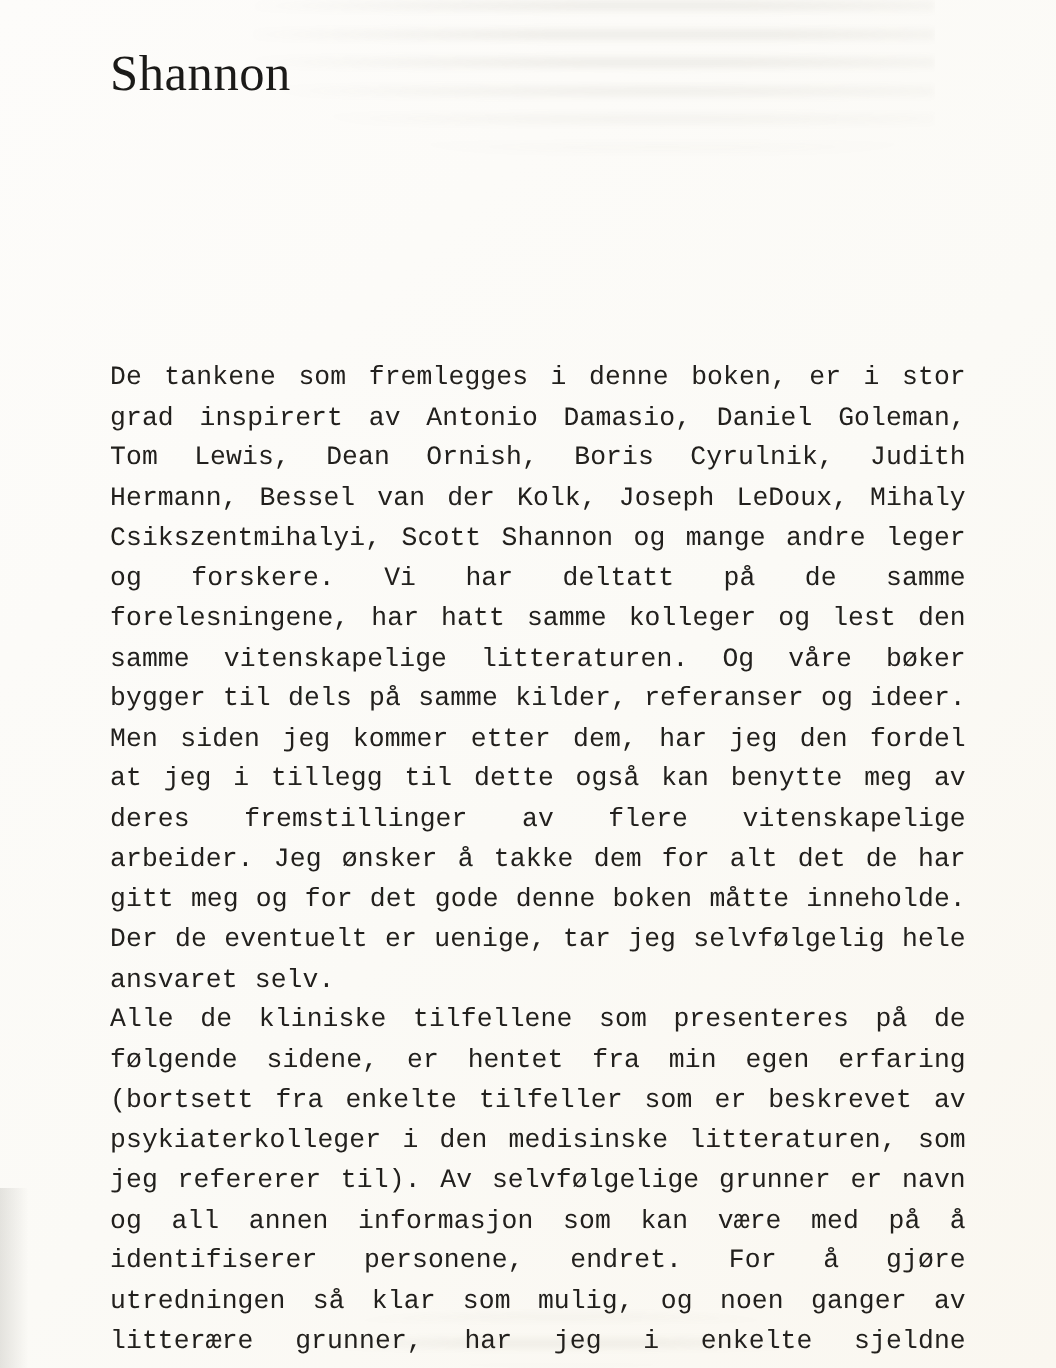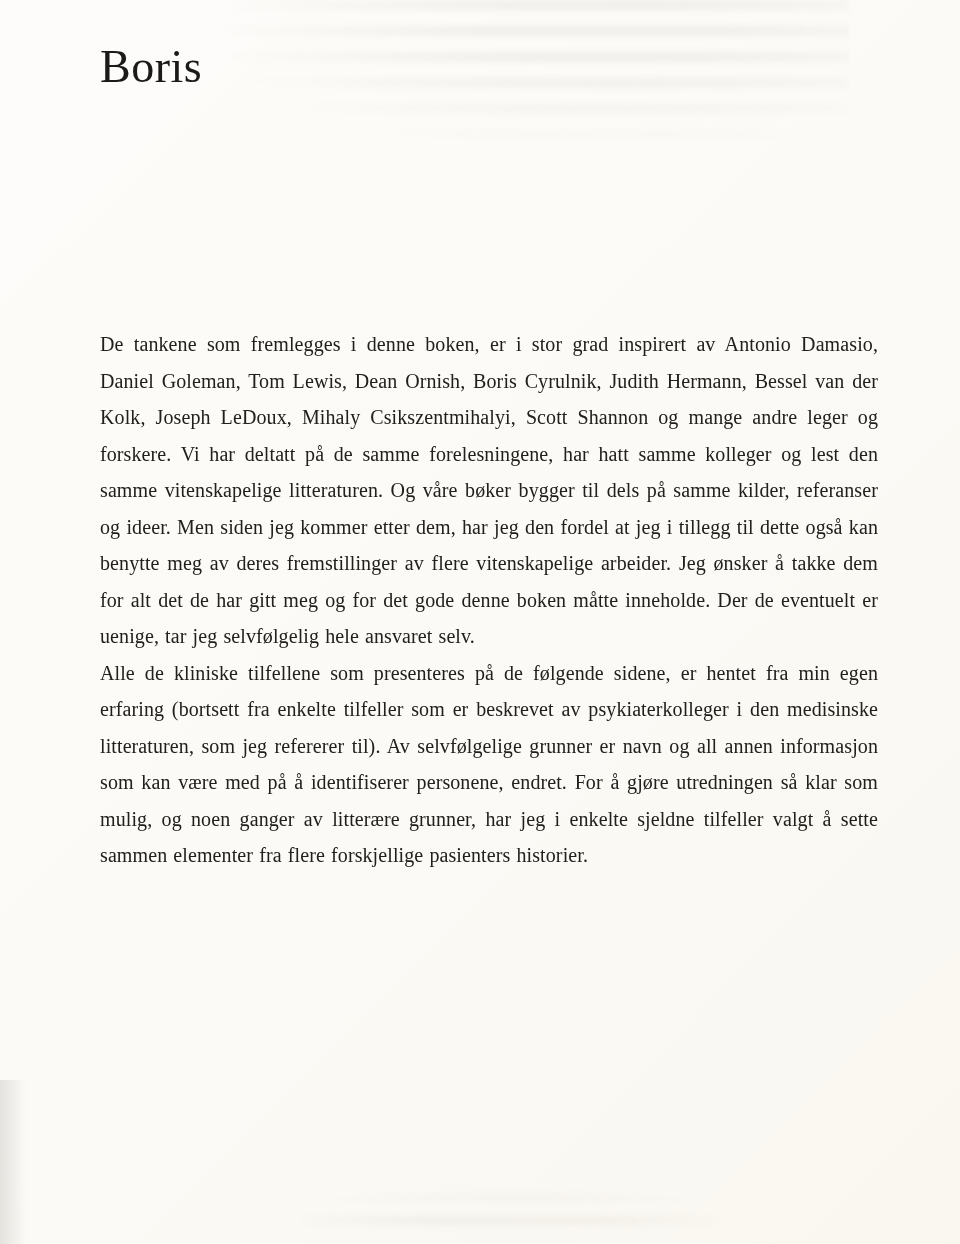--- a/index.html
+++ b/index.html
@@ -61,40 +61,41 @@
     }
 
     .body-block {
       position: absolute;
       left: 100px;
       top: 326px;
       width: 778px;
     }
     .para {
       margin: 0;
-      font-size: 20px;
+      font-size: 24px;
       line-height: 36.5px;
       text-align: justify;
       text-justify: inter-word;
       color: #22201d;
       letter-spacing: 0.1px;
       word-spacing: 1px;
+      font-family: Liberation Mono, monospace;
     }
     .para + .para {
     }
   </style>
 </head>
 <body>
 
 <div class="scan-page">
 
   <div class="bleed bleed-top"></div>
   <div class="bleed bleed-bottom"></div>
   <div class="edge-shadow-left"></div>
 
-  <h1 class="page-title">Boris</h1>
+  <h1 class="page-title">Shannon</h1>
 
   <div class="body-block">
     <p class="para">De tankene som fremlegges i denne boken, er i stor grad inspirert av Antonio Damasio, Daniel Goleman, Tom Lewis, Dean Ornish, Boris Cyrulnik, Judith Hermann, Bessel van der Kolk, Joseph LeDoux, Mihaly Csikszentmihalyi, Scott Shannon og mange andre leger og forskere. Vi har deltatt på de samme forelesningene, har hatt samme kolleger og lest den samme vitenskapelige litteraturen. Og våre bøker bygger til dels på samme kilder, referanser og ideer. Men siden jeg kommer etter dem, har jeg den fordel at jeg i tillegg til dette også kan benytte meg av deres fremstillinger av flere vitenskapelige arbeider. Jeg ønsker å takke dem for alt det de har gitt meg og for det gode denne boken måtte inneholde. Der de eventuelt er uenige, tar jeg selvfølgelig hele ansvaret selv.</p>
     <p class="para">Alle de kliniske tilfellene som presenteres på de følgende sidene, er hentet fra min egen erfaring (bortsett fra enkelte tilfeller som er beskrevet av psykiaterkolleger i den medisinske litteraturen, som jeg refererer til). Av selvfølgelige grunner er navn og all annen informasjon som kan være med på å identifiserer personene, endret. For å gjøre utredningen så klar som mulig, og noen ganger av litterære grunner, har jeg i enkelte sjeldne tilfeller valgt å sette sammen elementer fra flere forskjellige pasienters historier.</p>
   </div>
 
 </div>
 
 </body></html>

